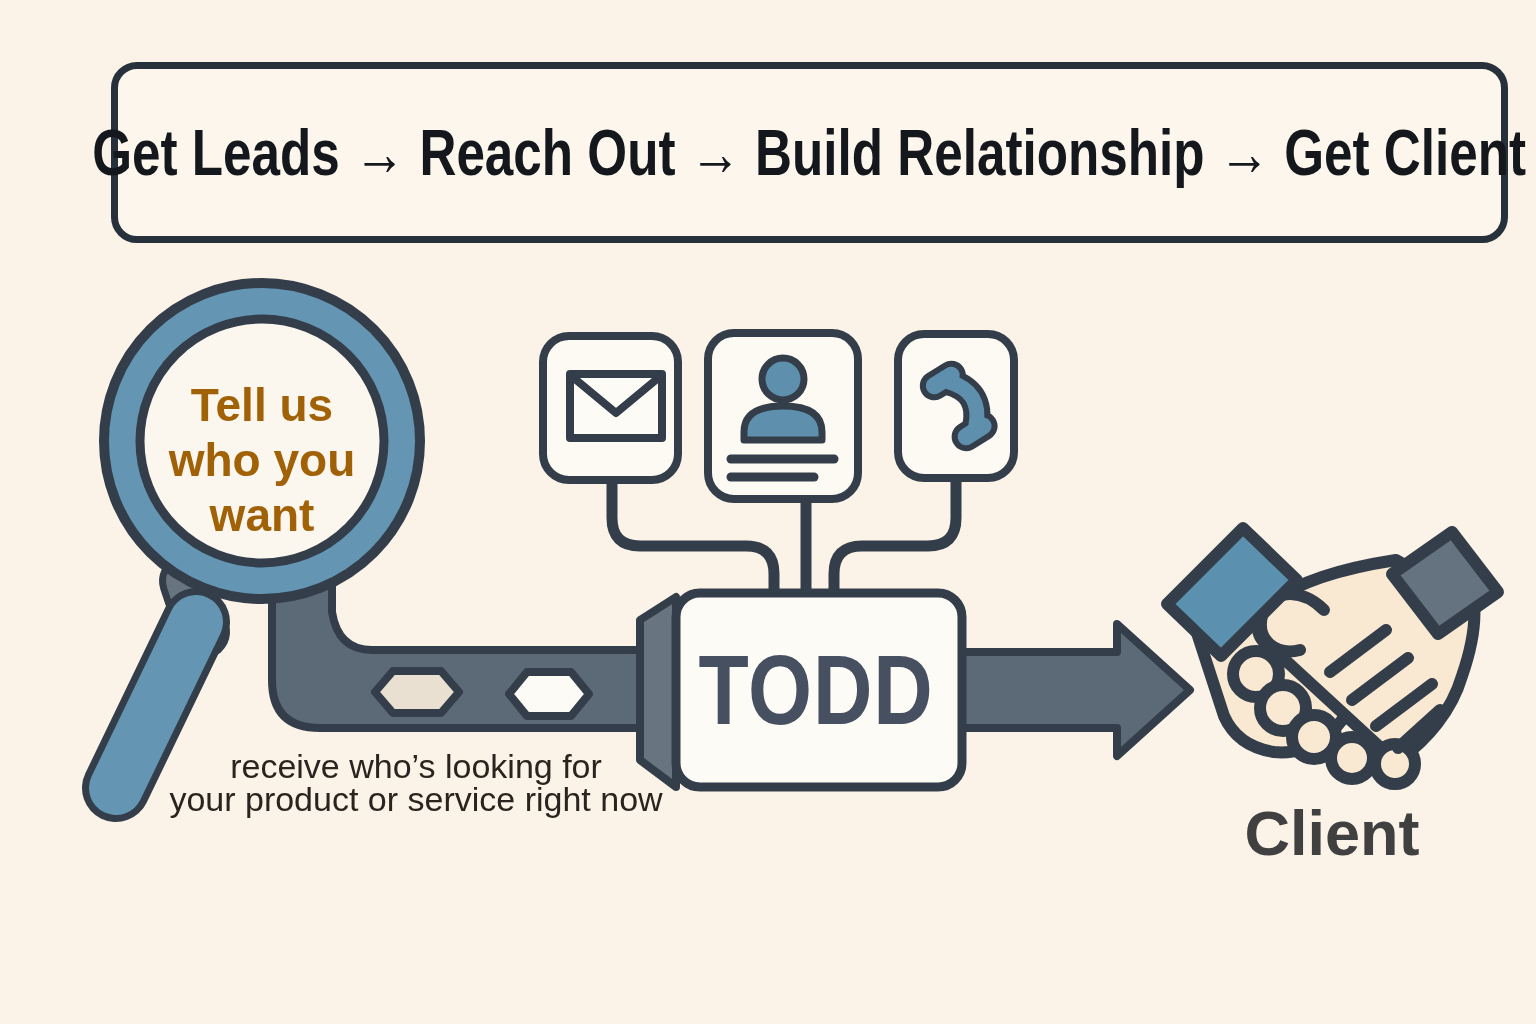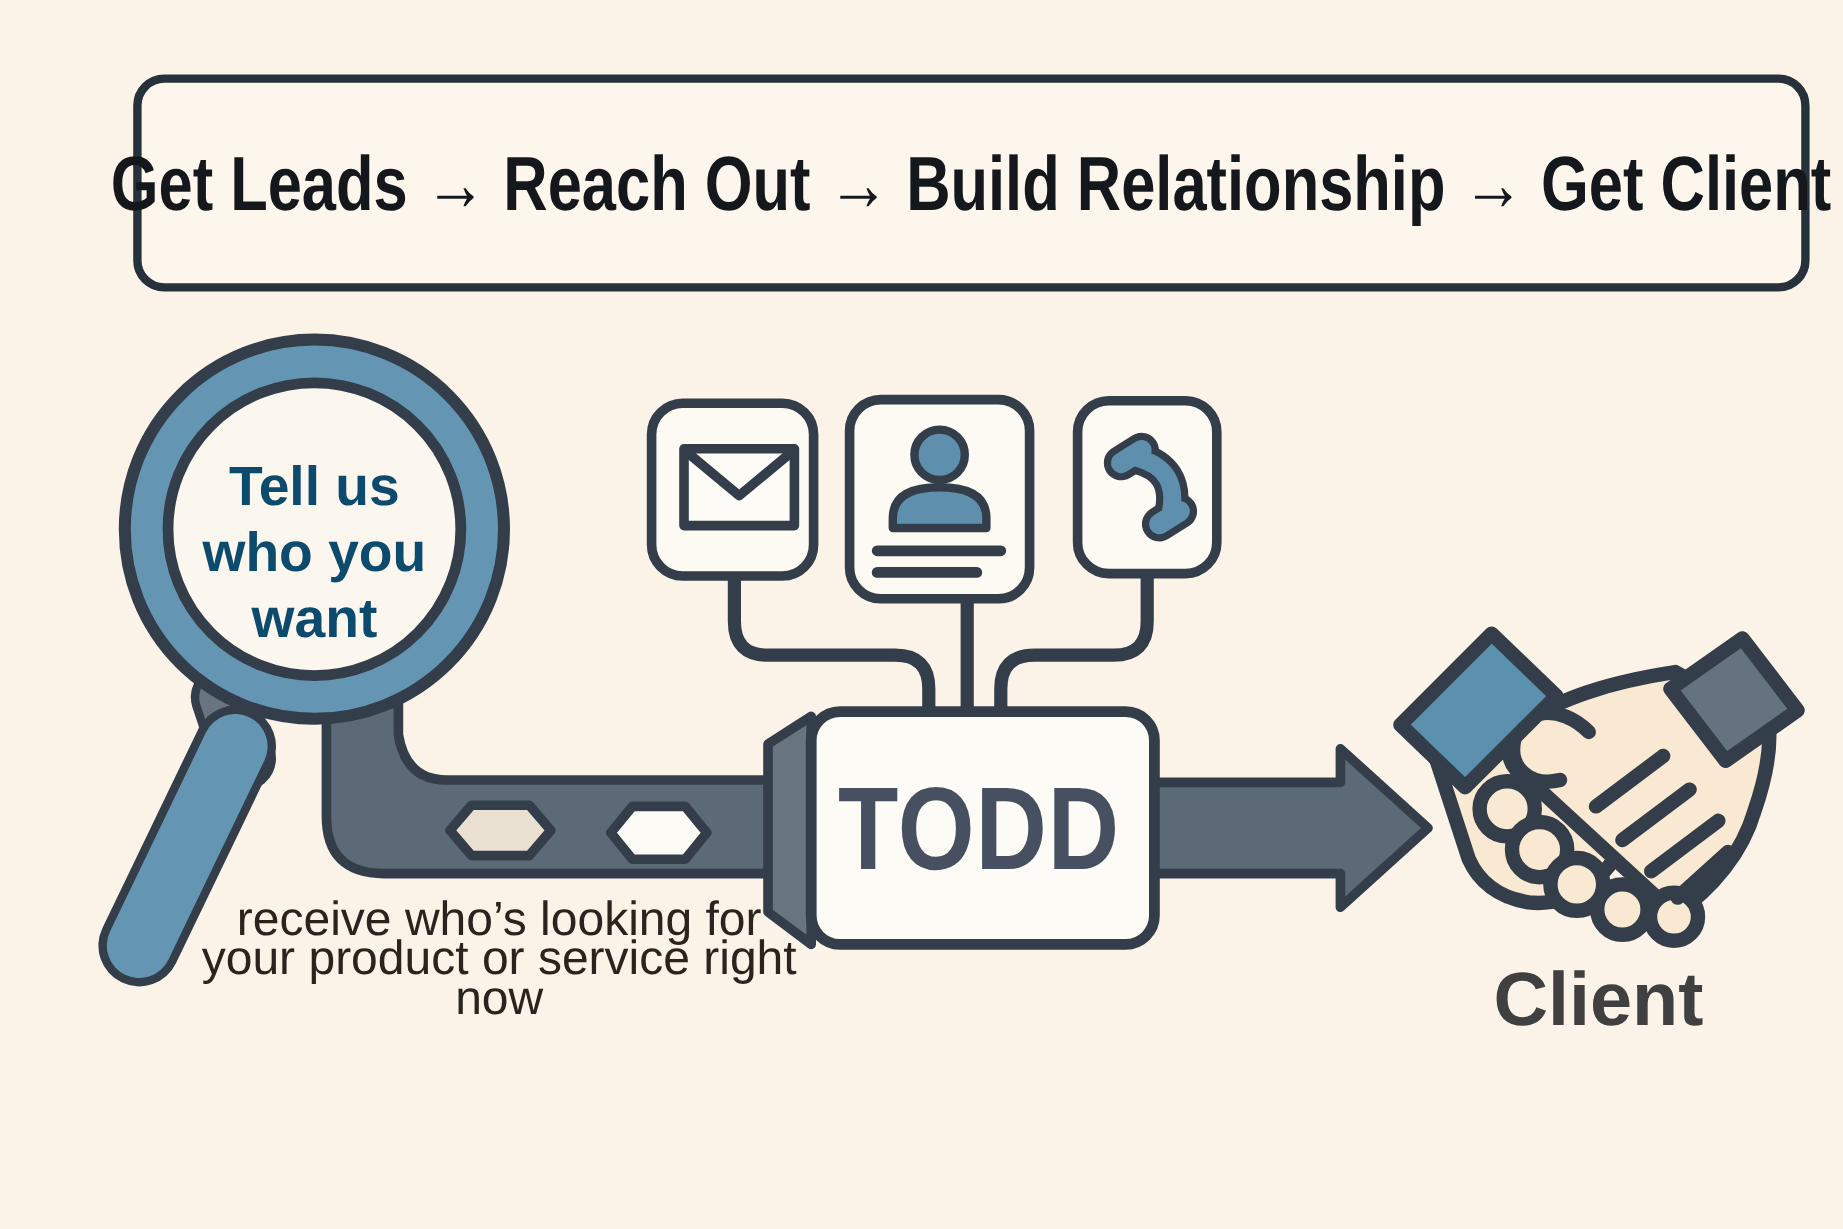--- a/index.html
+++ b/index.html
@@ -21,33 +21,33 @@
   }
   .banner-text{
     font-size:64px;font-weight:bold;color:#14181d;white-space:nowrap;
     transform:scaleX(0.80);transform-origin:center;letter-spacing:0px;
   }
 
   
   .txt{position:absolute;z-index:4;white-space:pre-line;text-align:center;}
   .tellus{
     left:142px;top:378px;width:240px;
-    font-size:46px;line-height:55px;font-weight:bold;color:#0c4a6e;
+    font-size:46px;line-height:55px;font-weight:bold;color:#a16207;
   }
   .todd-label{
     left:676px;top:593px;width:286px;height:194px;
     display:flex;align-items:center;justify-content:flex-start;
   }
   .todd-label span{
     font-size:98px;font-weight:bold;color:#465060;letter-spacing:1px;
     transform:scaleX(0.84);transform-origin:center;
   }
   .caption{
     left:156px;top:750px;width:520px;
-    font-size:40px;line-height:33px;color:#2a241f;
+    font-size:34px;line-height:33px;color:#2a241f;
   }
   .client-label{
     left:1182px;top:797px;width:300px;
     font-size:63px;font-weight:bold;color:#404040;
   }
 </style>
 </head>
 <body>
 
 <svg class="layer" viewBox="0 0 1536 1024">

